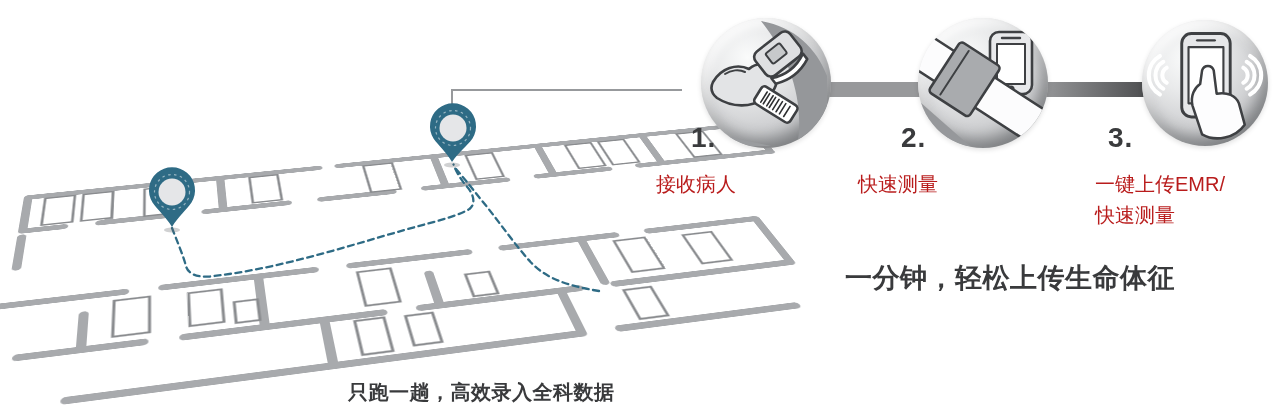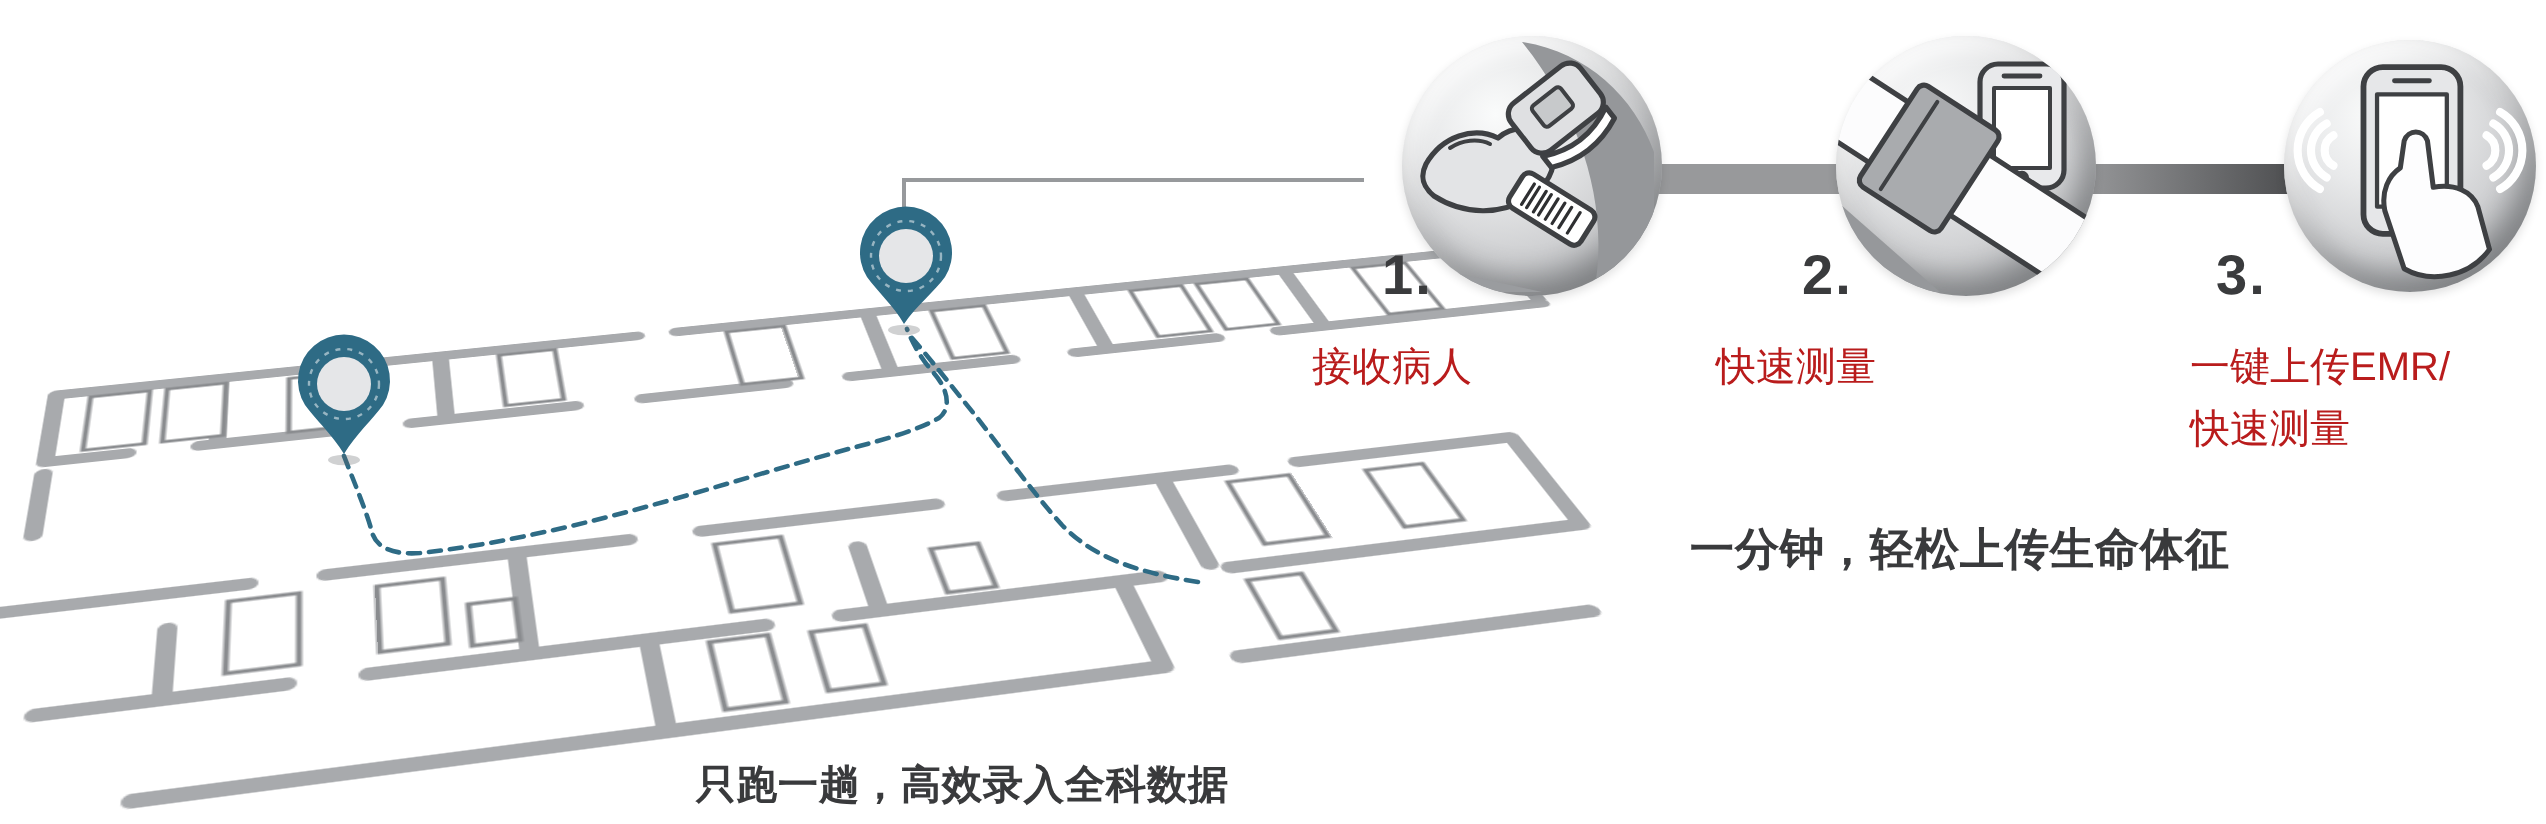--- a/index.html
+++ b/index.html
@@ -38,21 +38,21 @@
   .n2{left:901px;top:122px;}
   .n3{left:1108px;top:122px;}
   .step-label{
     position:absolute;top:169px;width:220px;text-align:left;
     font-size:20px;line-height:31px;color:#b91c1c;
   }
   .l1{left:656px;}
   .l2{left:858px;}
   .l3{left:1095px;}
   .slogan{position:absolute;font-weight:700;color:#393a3c;letter-spacing:0.5px;}
-  .slogan-steps{left:845px;top:260px;font-size:22px;}
+  .slogan-steps{left:845px;top:260px;font-size:27px;}
   .slogan-map{left:348px;top:379px;font-size:20px;}
 </style>
 </head>
 <body>
 
 <div class="map3d">
   <svg viewBox="0 0 1000 380">
 
     <path fill="none" stroke-width="10" stroke-linecap="round" d="M75 10 H420 M445 10 H985
              M75 10 V80 M75 92 V150

